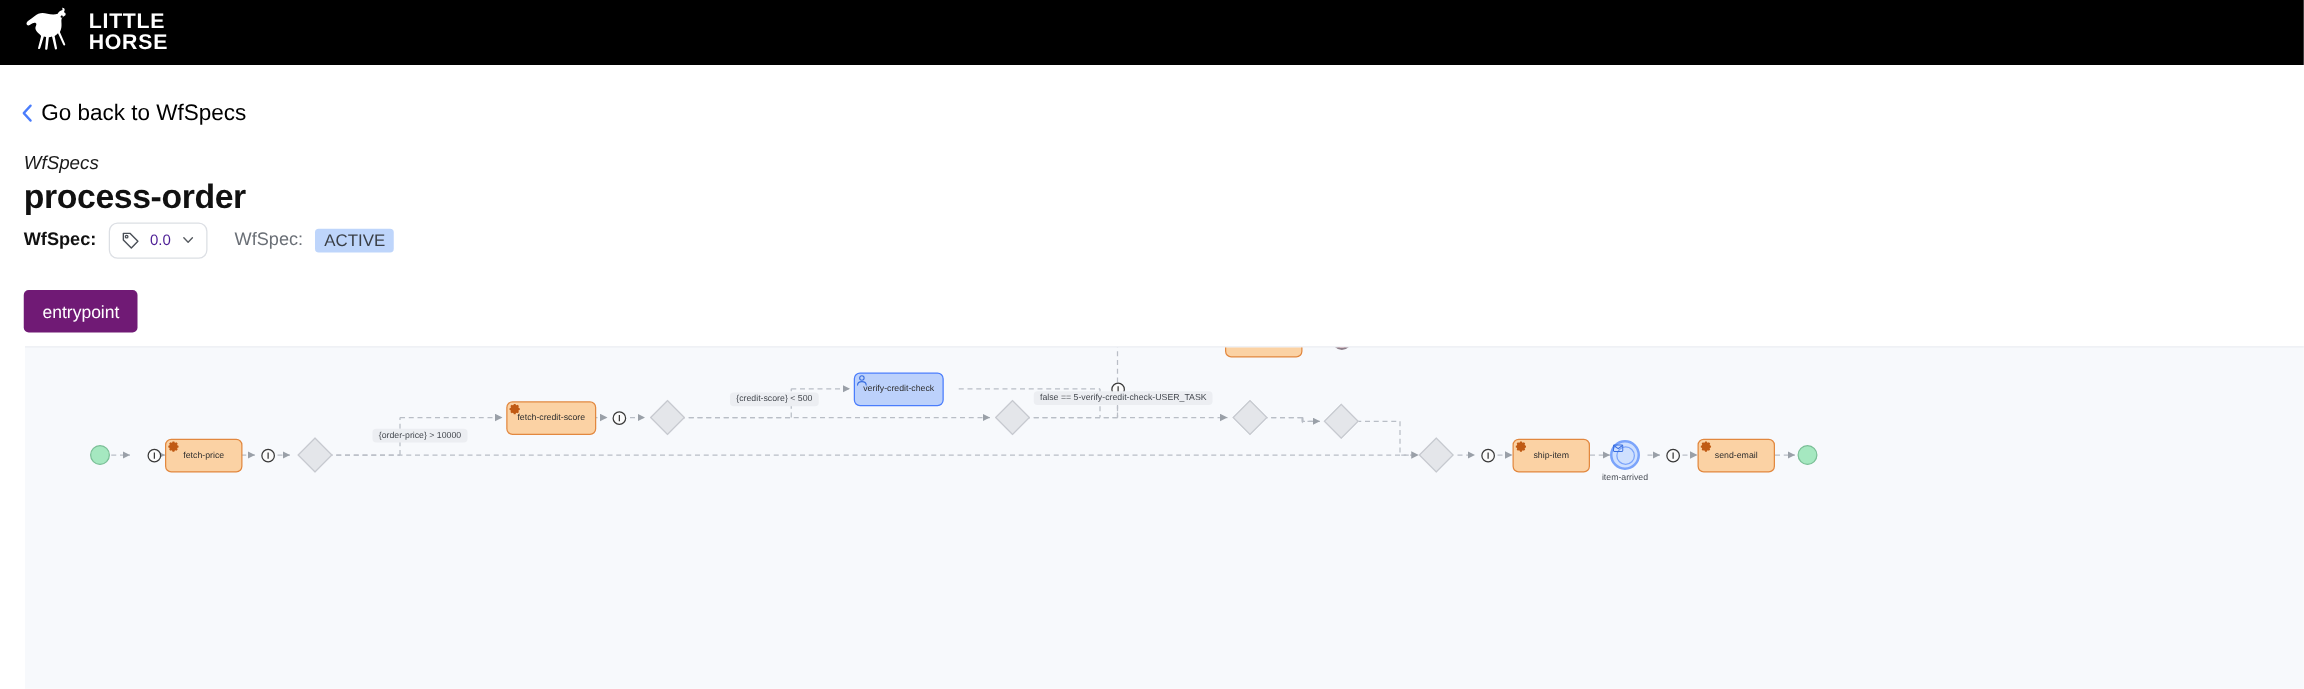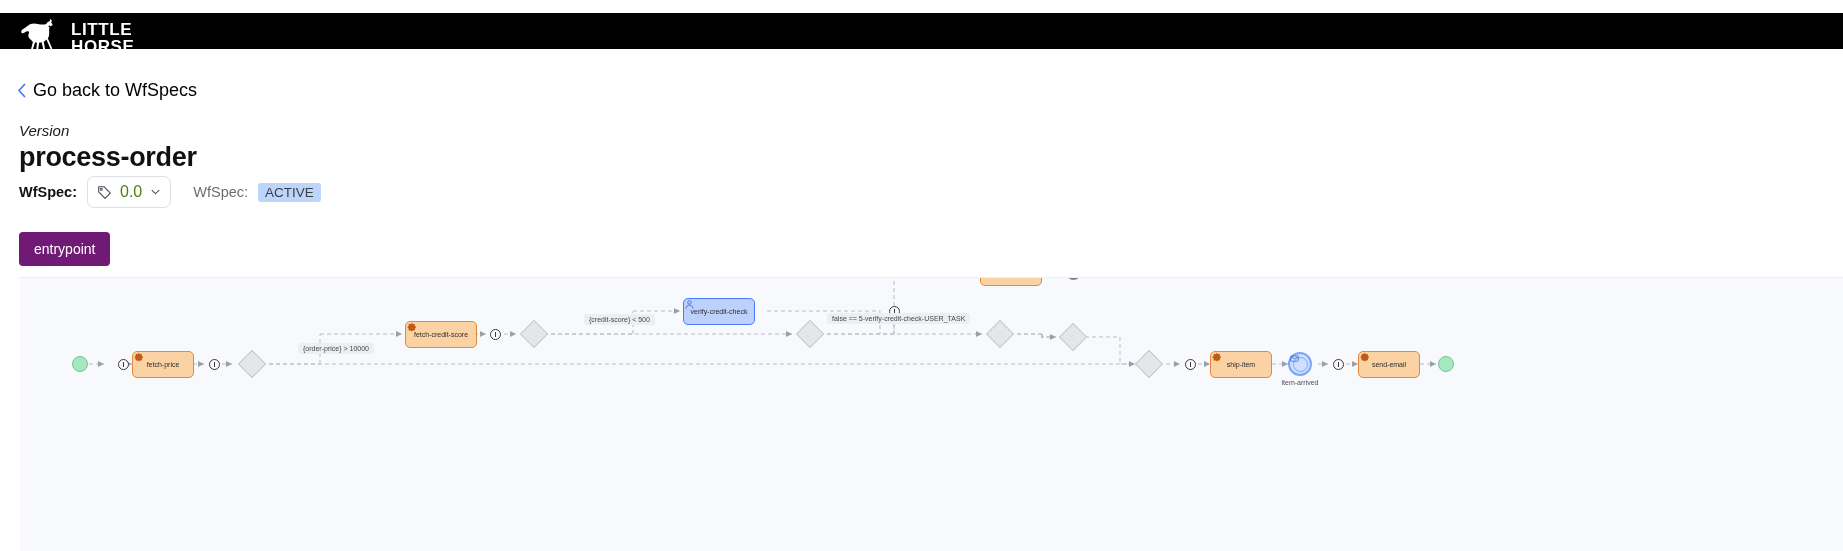--- a/index.html
+++ b/index.html
@@ -7,23 +7,22 @@
     margin: 0; padding: 0;
     width: 1843px; height: 551px;
     background: #ffffff;
     font-family: "Liberation Sans", sans-serif;
     overflow: hidden;
   }
 
   
   .topbar {
     position: absolute; left: 0; top: 0;
-    width: 1843px; height: 36px;
+    width: 1843px; height: 52px;
     background: #000000;
-    margin-top: 13px;
   }
   .brand {
     position: absolute; left: 18px; top: 4px;
     display: flex; align-items: center; gap: 9px;
   }
   .brand-mark { width: 44px; height: 42px; display: block; }
   .brand-text {
     color: #ffffff;
     font-size: 17px; font-weight: bold; line-height: 17px;
     letter-spacing: 0.6px;
@@ -54,21 +53,21 @@
     height: 28px;
   }
   .meta-label { font-size: 14.5px; font-weight: bold; color: #111; }
   .version-pill {
     display: flex; align-items: center; gap: 8px;
     border: 1px solid #dcdfe4; border-radius: 7px;
     background: #fff; padding: 6px 10px 6px 9px;
     cursor: pointer;
   }
   .tag-icon { width: 15px; height: 15px; display: block; }
-  .version-val { font-size: 16px; color: #4d7c0f; text-align: right; }
+  .version-val { font-size: 12px; color: #4c1d95; text-align: right; }
   .caret { width: 9px; height: 6px; display: block; margin-left: 1px; }
   .status-label { font-size: 14.5px; color: #6a6f76; margin-left: 12px; }
   .status-badge {
     background: #bed5fb; color: #3a3f46;
     font-size: 13.5px; padding: 2px 7px; border-radius: 3px;
   }
 
   .tab-entrypoint {
     position: absolute; left: 19px; top: 232px;
     background: #701a75; color: #ffffff;
@@ -174,21 +173,21 @@
   </div>
 </div>
 
 <div class="backlink">
   <svg class="chev" viewBox="0 0 9 15">
     <path d="M7.5 1.5L2 7.5l5.5 6" fill="none" stroke="#4a7dfc" stroke-width="1.8" stroke-linecap="round" stroke-linejoin="round"></path>
   </svg>
   <span>Go back to WfSpecs</span>
 </div>
 
-<div class="wfspec-kicker">Version</div>
+<div class="wfspec-kicker">WfSpecs</div>
 <div class="page-title">process-order</div>
 
 <div class="metarow">
   <span class="meta-label">WfSpec:</span>
   <div class="version-pill">
     <svg class="tag-icon" viewBox="0 0 16 16">
       <path d="M1.8 1.8h5.6l6.8 6.8-5.6 5.6L1.8 7.4z" fill="none" stroke="#4a4f57" stroke-width="1.2" stroke-linejoin="round"></path>
       <circle cx="4.6" cy="4.6" r="1.1" fill="none" stroke="#4a4f57" stroke-width="1.1"></circle>
     </svg>
     <span class="version-val">0.0</span>

